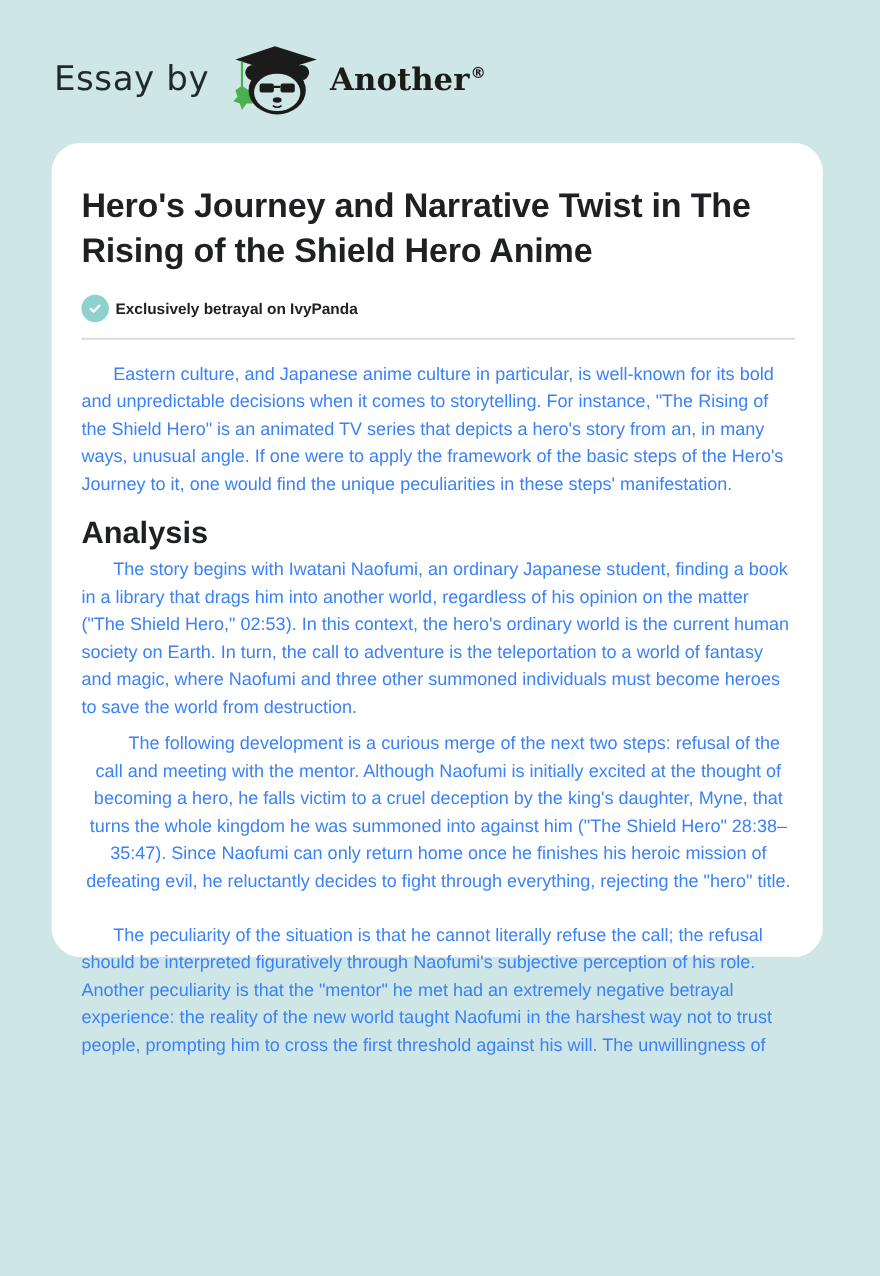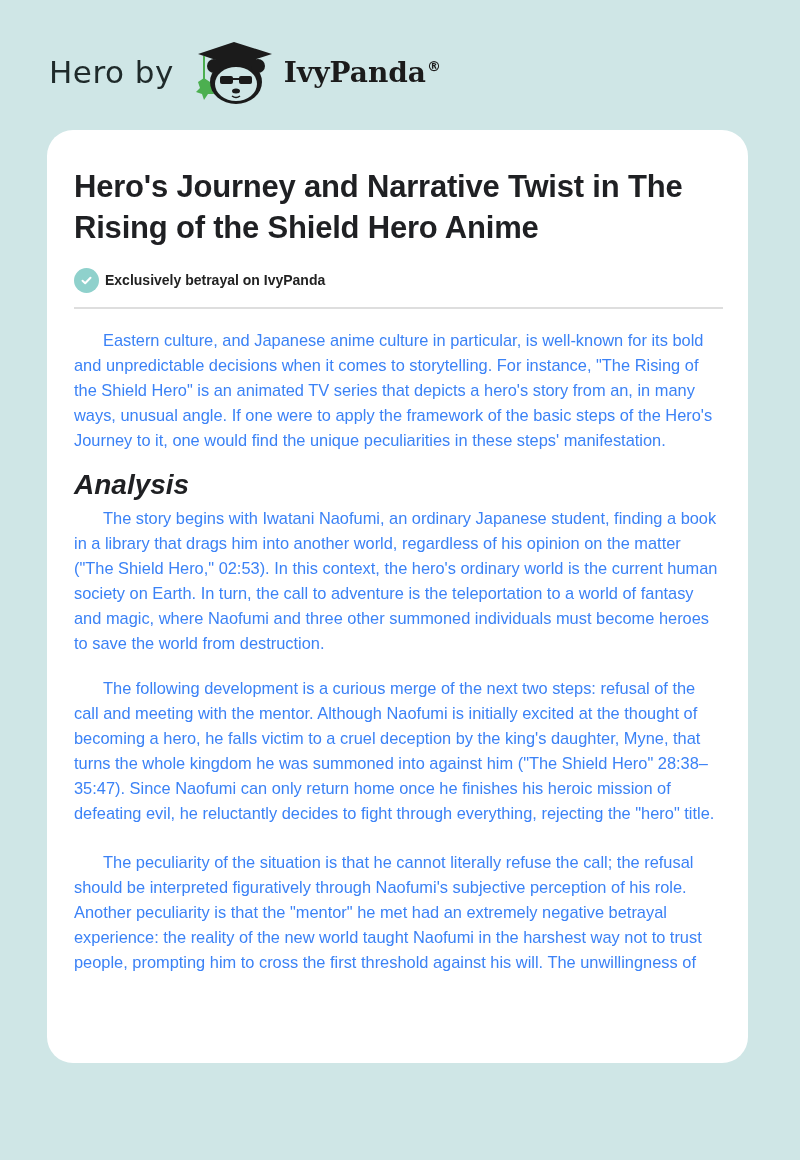--- a/index.html
+++ b/index.html
@@ -46,21 +46,21 @@
     vertical-align: super;
     font-family: "DejaVu Sans", sans-serif;
     font-weight: bold;
     margin-left: 1px;
   }
   .card {
     position: absolute;
     left: 47px;
     top: 130px;
     width: 701px;
-    height: 933px;
+    height: 740px;
     background: #ffffff;
     border-radius: 26px;
   }
   .card-inner {
     position: absolute;
     left: 27px;
     top: 36px;
     width: 649px;
   }
   .title {
@@ -106,30 +106,30 @@
     color: #1f2023;
   }
   .para {
     font-size: 16.4px;
     line-height: 25px;
     margin: 0;
     text-indent: 29px;
     color: #3b82f6;
   }
   .intro-para { margin-top: 19px; }
-  .analysis-h { margin-top: 15px; font-style: italic; }
+  .analysis-h { margin-top: 15px; }
   .a1 { margin-top: 4px; }
-  .a2 { margin-top: 20px; }
+  .a2 { margin-top: 8px; text-align: center; }
   .a3 { margin-top: 24px; }
 </style>
 </head>
 <body>
 
 <div class="brand">
-  <span class="brand-essay">Hero by</span>
+  <span class="brand-essay">Essay by</span>
   <span class="brand-logo">
     <svg width="84" height="72" viewBox="0 0 84 72">
 
       <polygon points="6,18 42,6 80,18 42,30" fill="#1b1b1b"></polygon>
 
       <line x1="12" y1="20" x2="12" y2="44" stroke="#4caf50" stroke-width="2"></line>
 
       <path d="M12,42 l-6,4 l2,6 l-4,4 l6,2 l2,6 l4,-6 l6,0 l-2,-6 l4,-4 l-6,-2 z" fill="#4caf50"></path>
 
       <ellipse cx="44" cy="46" rx="26" ry="22" fill="#1b1b1b"></ellipse>
@@ -141,21 +141,21 @@
       <rect x="24" y="22" width="40" height="8" fill="#1b1b1b"></rect>
 
       <rect x="28" y="40" width="13" height="8" rx="2" fill="#1b1b1b"></rect>
       <rect x="47" y="40" width="13" height="8" rx="2" fill="#1b1b1b"></rect>
       <line x1="41" y1="43" x2="47" y2="43" stroke="#1b1b1b" stroke-width="2"></line>
 
       <ellipse cx="44" cy="55" rx="4" ry="2.5" fill="#1b1b1b"></ellipse>
       <path d="M40,60 Q44,63 48,60" stroke="#1b1b1b" stroke-width="1.5" fill="none"></path>
     </svg>
   </span>
-  <span class="brand-name"><span>IvyPanda</span><span class="brand-reg">®</span></span>
+  <span class="brand-name"><span>Another</span><span class="brand-reg">®</span></span>
 </div>
 
 <div class="card">
   <div class="card-inner">
     <h1 class="title">Hero's Journey and Narrative Twist in The Rising of the Shield Hero Anime</h1>
 
     <div class="badge">
       <span class="badge-icon">
         <svg width="13" height="13" viewBox="0 0 13 13">
           <path d="M2.5,6.8 L5.2,9.3 L10.5,3.8" stroke="#ffffff" stroke-width="2" fill="none" stroke-linecap="round" stroke-linejoin="round"></path>

